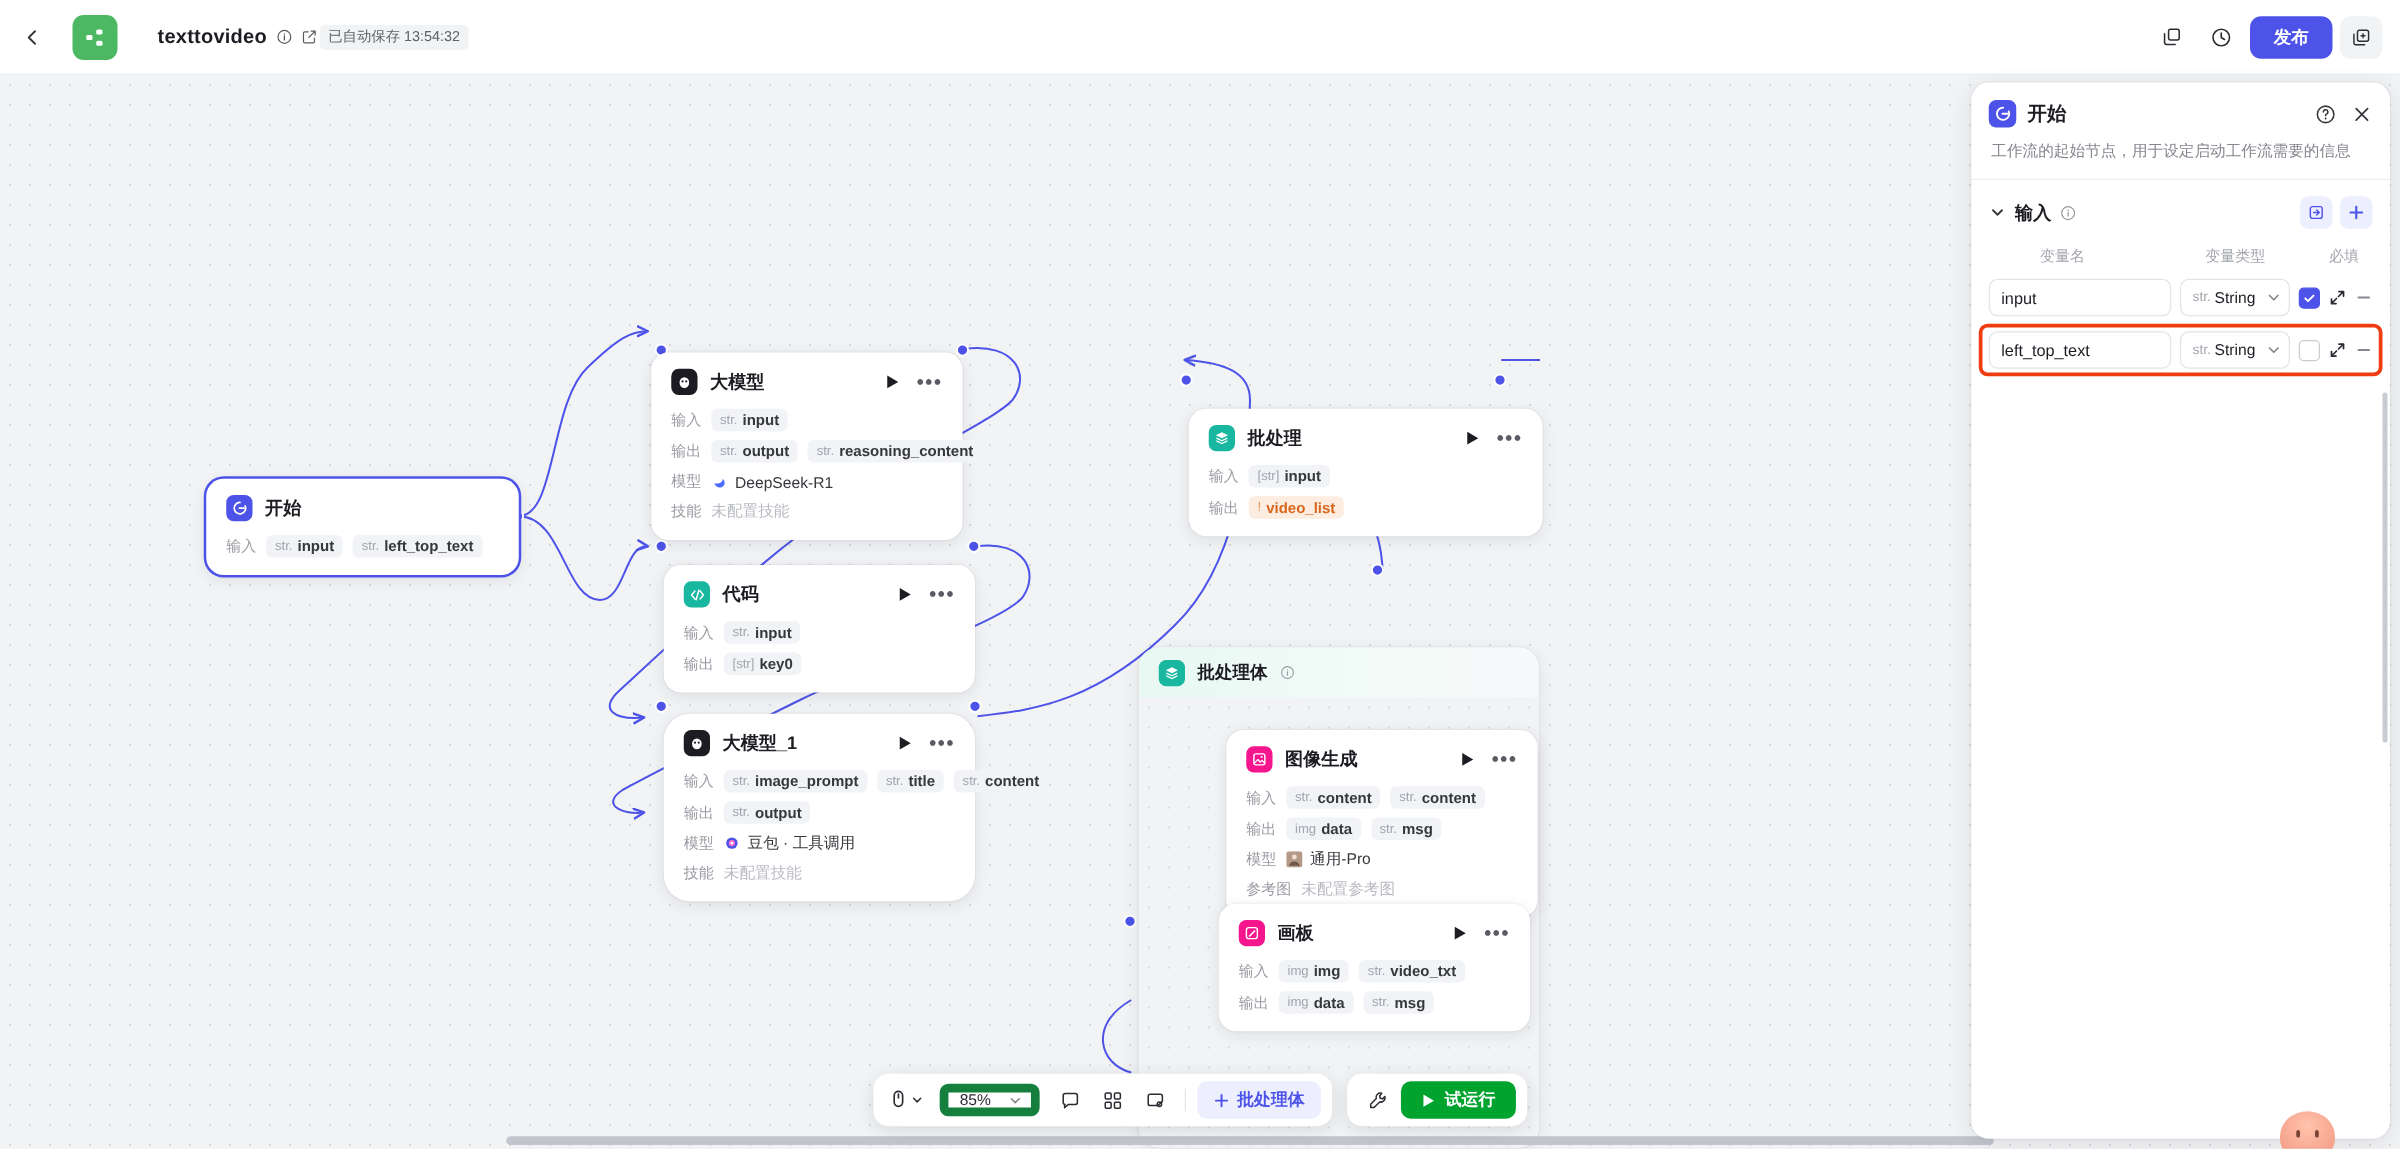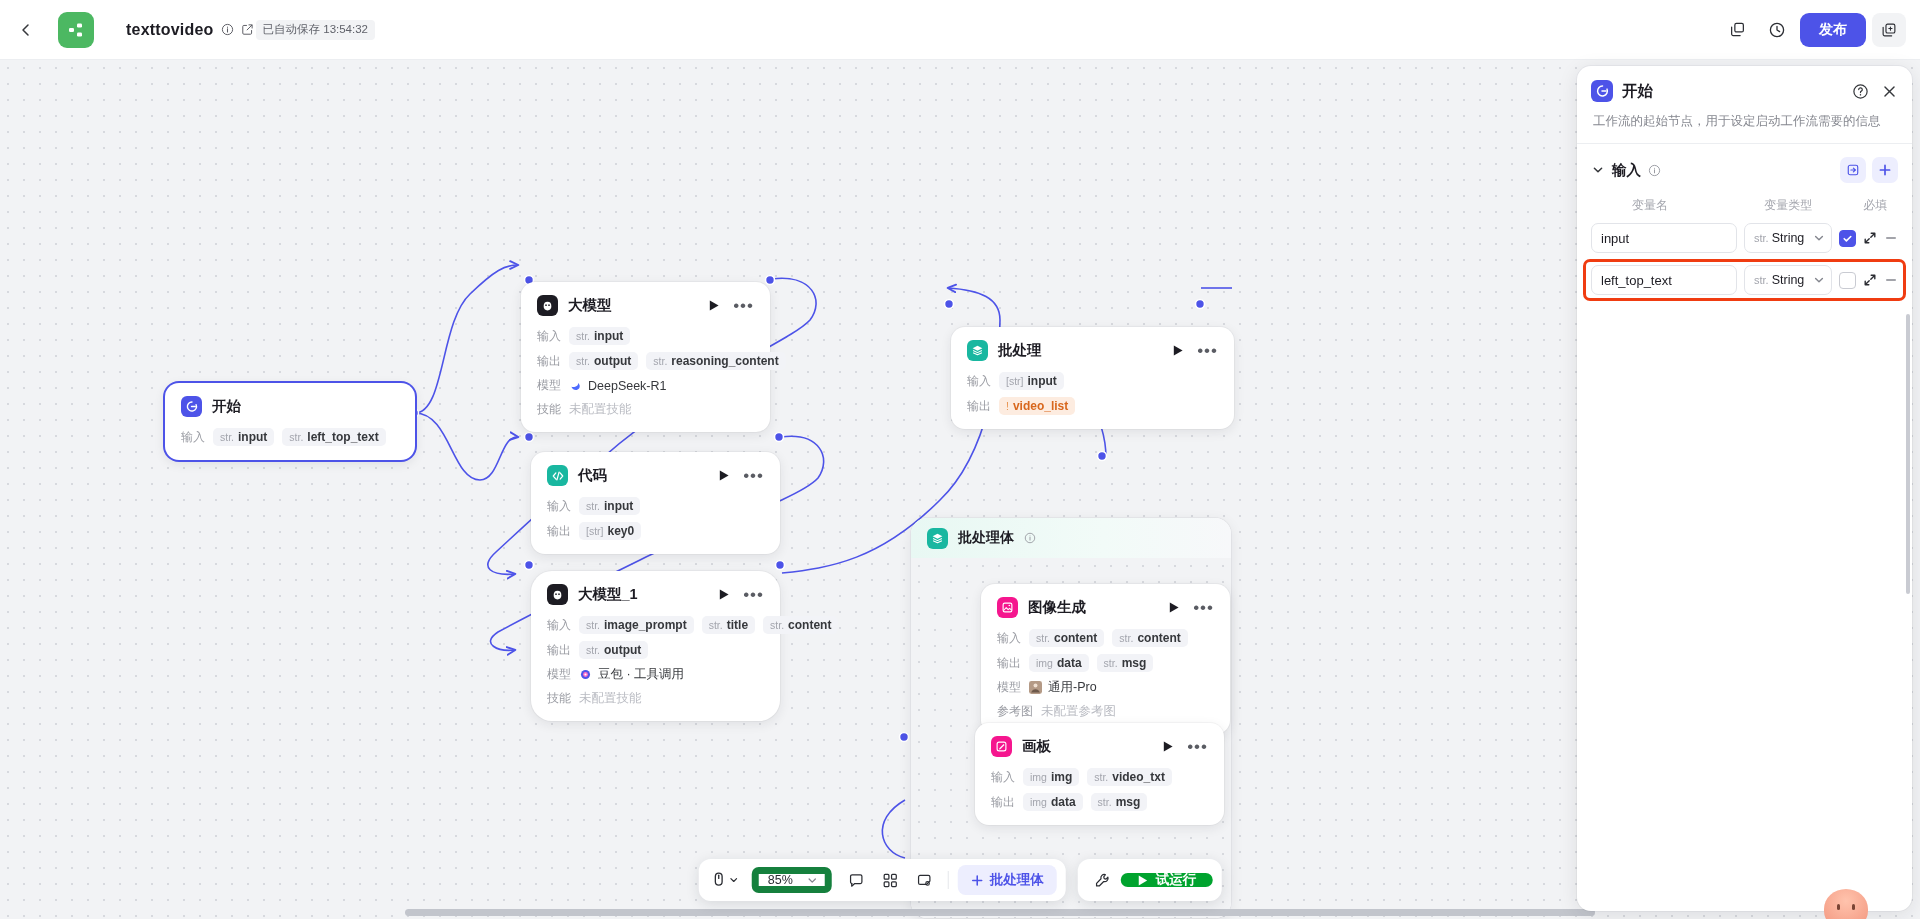--- a/index.html
+++ b/index.html
@@ -127,21 +127,21 @@
     align-items: center; gap: 14px; padding: 0 7px 0 9px; font-size: 12.5px;
     color: #2b2d33; cursor: pointer; margin: 0 5px;
   }
   .tb-div { width: 1px; height: 18px; background: #e5e7eb; margin: 0 5px; }
   .add-node-btn {
     height: 30px; border-radius: 8px; background: #edeefe; color: #4d53e8;
     font-size: 13.5px; font-weight: bold; display: flex; align-items: center;
     gap: 6px; padding: 0 13px; cursor: pointer; border: none;
   }
   .run-btn {
-    height: 14px; border-radius: 8px; background: #00a32e; color: #fff;
+    height: 30px; border-radius: 8px; background: #00a32e; color: #fff;
     font-size: 13.5px; font-weight: bold; display: flex; align-items: center;
     gap: 7px; padding: 0 16px; cursor: pointer; border: none;
   }
   .h-scroll {
     position: absolute; left: 405px; bottom: 3px; width: 1190px; height: 7px;
     background: #c2c5cc; border-radius: 4px; z-index: 25; cursor: pointer;
   }
 
   
   .panel {

